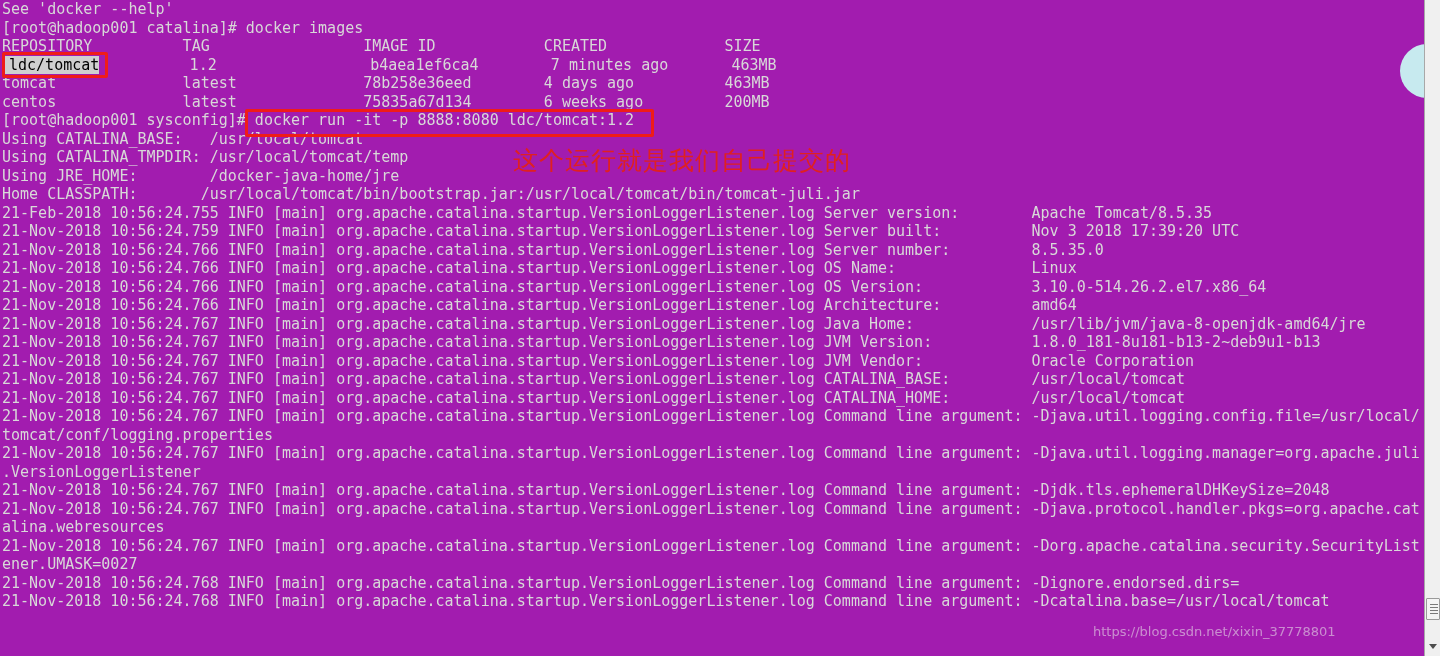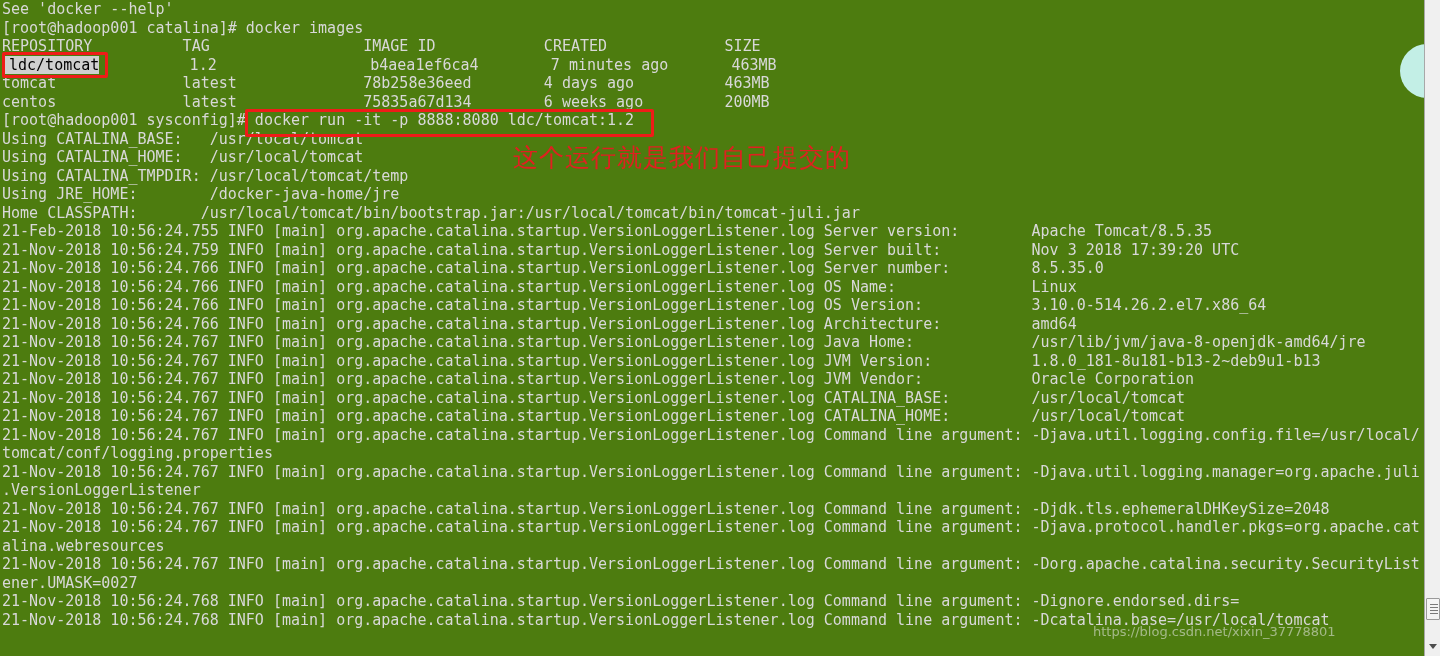--- a/index.html
+++ b/index.html
@@ -24,21 +24,21 @@
     overflow: hidden;
   }
 
   
   #term {
     position: absolute;
     left: 0;
     top: 0;
     width: 1424px;
     height: 656px;
-    background: #4d7c0f;
+    background: #a21caf;
     overflow: hidden;
     padding: 0;
   }
 
   .line {
     position: relative;
     height: 18.5px;
     line-height: 18.5px;
     font-size: 15px;
     color: #d8d8d8;
@@ -61,21 +61,21 @@
     border: 3px solid #ef1c18;
     border-radius: 2px;
     pointer-events: none;
   }
   #box-ldc  { left: 2px;   top: 52px;  width: 106px; height: 26px; }
   #box-cmd  { left: 245px; top: 109px; width: 409px; height: 28px; }
 
   .redtext {
     position: absolute;
     color: #e02020;
-    font-family: Liberation Mono, monospace;
+    font-family: Liberation Sans, sans-serif;
     font-size: 25px;
     line-height: 28px;
     white-space: pre;
     letter-spacing: 1px;
   }
   #ann-cn { left: 513px; top: 146px; }
 
   
   .watermark {
     position: absolute;
@@ -162,21 +162,20 @@
 
   <div id="term">
       <div class="line"><span>See 'docker --help'</span></div>
       <div class="line"><span>[root@hadoop001 catalina]# docker images</span></div>
       <div class="line"><span>REPOSITORY          TAG                 IMAGE ID            CREATED             SIZE</span></div>
       <div class="line"><span class="sel">ldc/tomcat</span><span>          1.2                 b4aea1ef6ca4        7 minutes ago       463MB</span></div>
       <div class="line"><span>tomcat              latest              78b258e36eed        4 days ago          463MB</span></div>
       <div class="line"><span>centos              latest              75835a67d134        6 weeks ago         200MB</span></div>
       <div class="line"><span>[root@hadoop001 sysconfig]# docker run -it -p 8888:8080 ldc/tomcat:1.2</span></div>
       <div class="line"><span>Using CATALINA_BASE:   /usr/local/tomcat</span></div>
-      <div class="line"><span>Using CATALINA_HOME:   /usr/local/tomcat</span></div>
       <div class="line"><span>Using CATALINA_TMPDIR: /usr/local/tomcat/temp</span></div>
       <div class="line"><span>Using JRE_HOME:        /docker-java-home/jre</span></div>
       <div class="line"><span>Home CLASSPATH:       /usr/local/tomcat/bin/bootstrap.jar:/usr/local/tomcat/bin/tomcat-juli.jar</span></div>
       <div class="line"><span>21-Feb-2018 10:56:24.755 INFO [main] org.apache.catalina.startup.VersionLoggerListener.log Server version:        Apache Tomcat/8.5.35</span></div>
       <div class="line"><span>21-Nov-2018 10:56:24.759 INFO [main] org.apache.catalina.startup.VersionLoggerListener.log Server built:          Nov 3 2018 17:39:20 UTC</span></div>
       <div class="line"><span>21-Nov-2018 10:56:24.766 INFO [main] org.apache.catalina.startup.VersionLoggerListener.log Server number:         8.5.35.0</span></div>
       <div class="line"><span>21-Nov-2018 10:56:24.766 INFO [main] org.apache.catalina.startup.VersionLoggerListener.log OS Name:               Linux</span></div>
       <div class="line"><span>21-Nov-2018 10:56:24.766 INFO [main] org.apache.catalina.startup.VersionLoggerListener.log OS Version:            3.10.0-514.26.2.el7.x86_64</span></div>
       <div class="line"><span>21-Nov-2018 10:56:24.766 INFO [main] org.apache.catalina.startup.VersionLoggerListener.log Architecture:          amd64</span></div>
       <div class="line"><span>21-Nov-2018 10:56:24.767 INFO [main] org.apache.catalina.startup.VersionLoggerListener.log Java Home:             /usr/lib/jvm/java-8-openjdk-amd64/jre</span></div>

